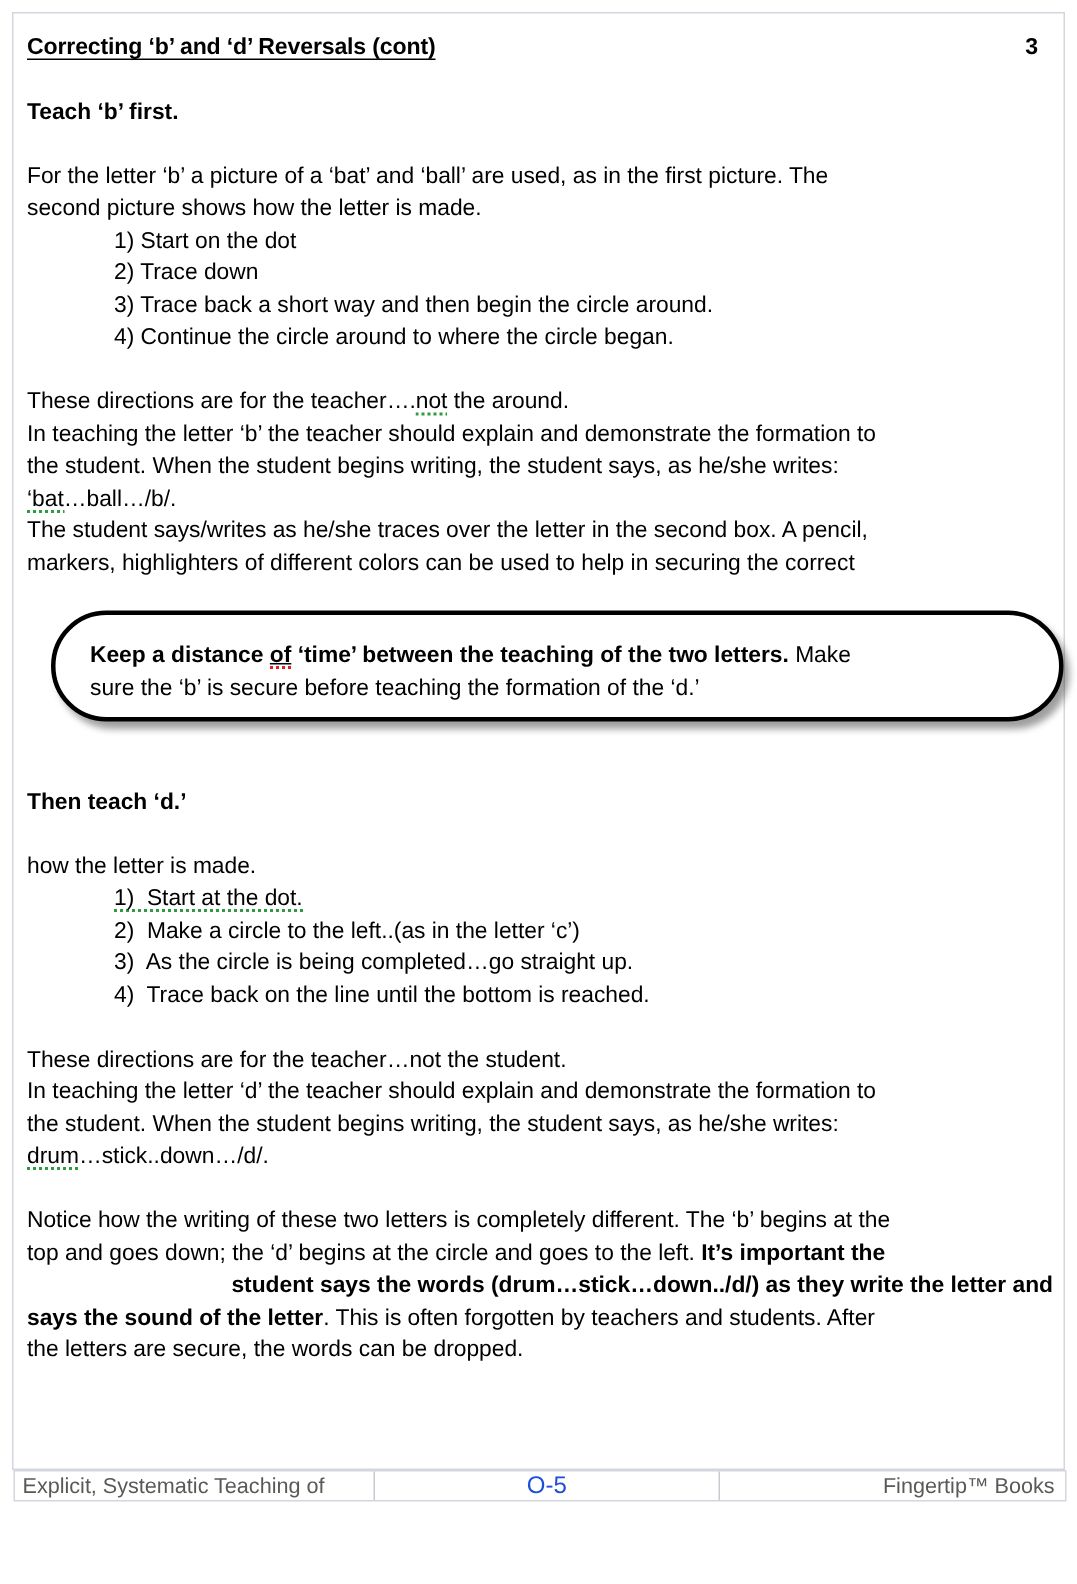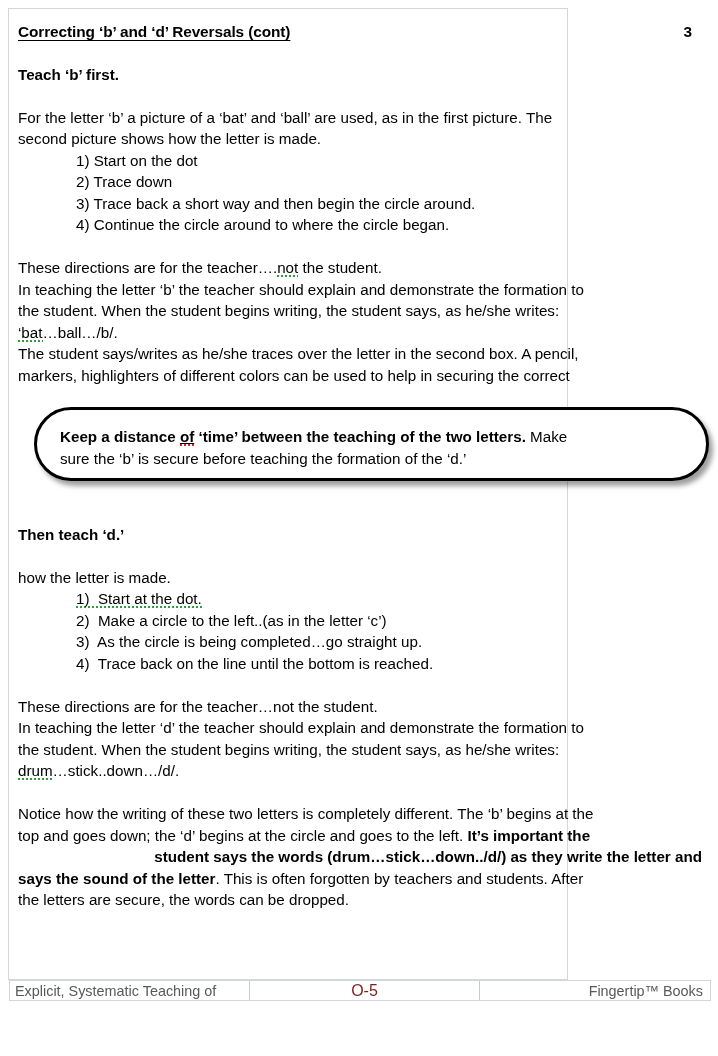--- a/index.html
+++ b/index.html
@@ -14,21 +14,21 @@
     font-family: "Liberation Sans", sans-serif;
     color: #000000;
     overflow: hidden;
   }
 
   
   #page {
     position: absolute;
     left: 8px;
     top: 8px;
-    width: 560px;
+    width: 702px;
     height: 972px;
     border: 1px solid #d4d6dd;
     box-sizing: border-box;
     background: #ffffff;
   }
 
   #content {
     position: absolute;
     left: 9px;
     top: 12px;
@@ -160,21 +160,21 @@
   }
   #footer .cell-left {
     width: 240px;
     border-right: 1px solid #c8cad1;
     justify-content: flex-start;
   }
   #footer .cell-mid {
     width: 230px;
     border-right: 1px solid #c8cad1;
     justify-content: center;
-    color: #7f1d1d;
+    color: #1d4ed8;
     font-size: 16px;
   }
   #footer .cell-right {
     flex: 1;
     justify-content: flex-end;
     padding-right: 7px;
   }
 </style>
 </head>
 <body>
@@ -195,21 +195,21 @@
 
     <ul class="list">
       <li>1) Start on the dot</li>
       <li>2) Trace down</li>
       <li>3) Trace back a short way and then begin the circle around.</li>
       <li>4) Continue the circle around to where the circle began.</li>
     </ul>
 
     <div class="spacer"></div>
 
-    <p class="para"><span>These directions are for the teacher….</span><span class="sq-green">not</span><span> the student.</span></p>
+    <p class="para"><span>These directions are for the teacher….</span><span class="sq-green">not</span><span> the around.</span></p>
     <p class="para">In teaching the letter ‘b’ the teacher should explain and demonstrate the formation to</p>
     <p class="para">the student.  When the student begins writing, the student says, as he/she writes:</p>
     <p class="para"><span class="sq-green">‘bat</span><span>…ball…/b/.</span></p>
     <p class="para">The student says/writes as he/she traces over the letter in the second box.  A pencil,</p>
     <p class="para">markers, highlighters of different colors can be used to help in securing the correct</p>
 
     <div class="callout-wrap">
       <div class="callout"></div>
       <div class="callout-text">
         <div><span class="bold">Keep a distance </span><span class="bold sq-red">of</span><span class="bold"> ‘time’ between the teaching of the two letters.</span><span>  Make</span></div>

